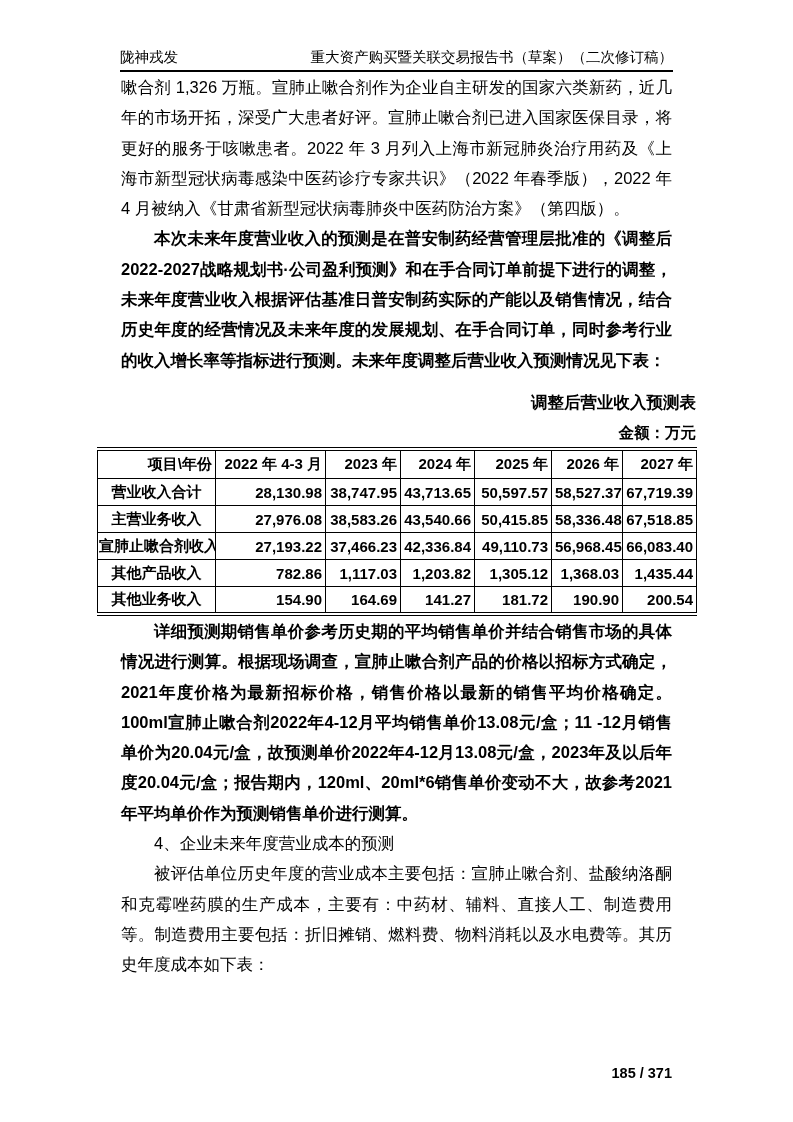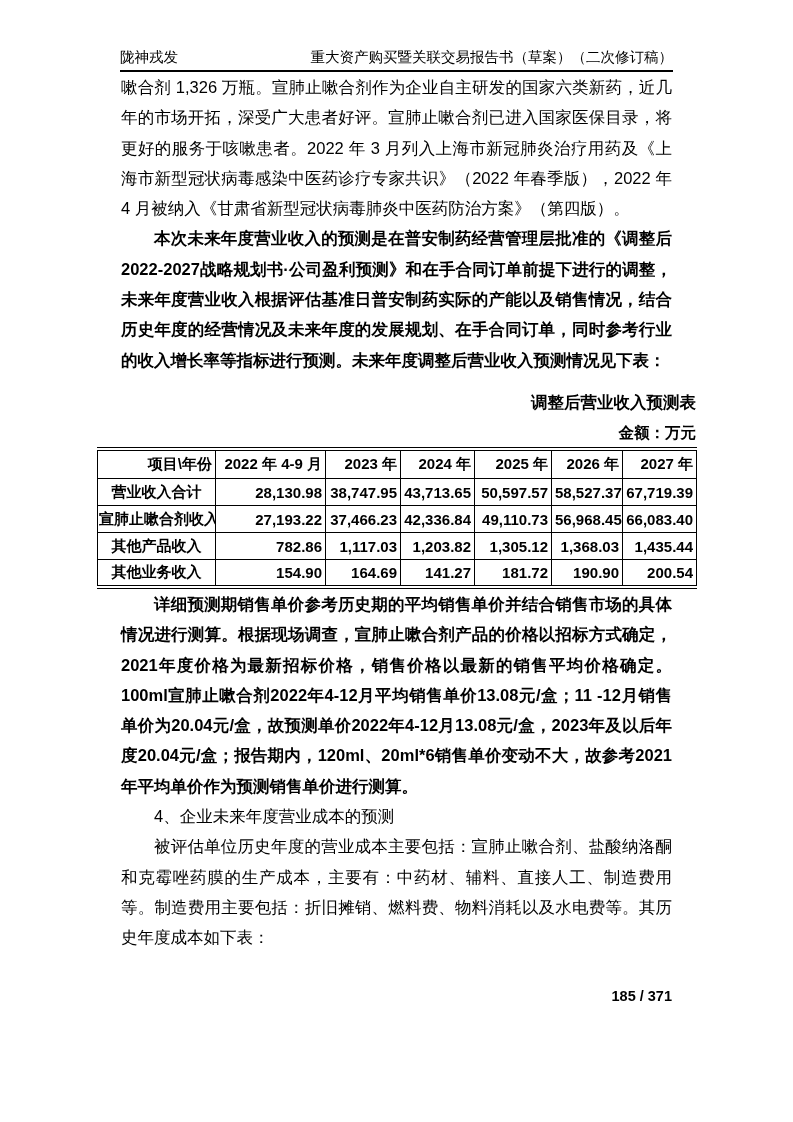--- a/index.html
+++ b/index.html
@@ -42,21 +42,21 @@
   table.data-table th, table.data-table td {
     border:1px solid #000; padding:0 3px; overflow:hidden;
     white-space:nowrap; box-sizing:border-box;
   }
   table.data-table thead th { height:30px; text-align:right; }
   table.data-table tbody th {
     height:27px; text-align:center; font-weight:bold; padding:0 1px;
   }
   table.data-table td.num { text-align:right; }
   .page-num {
-    position:absolute; top:988px; right:121px;
+    position:absolute; top:1065px; right:121px;
     font-weight:bold; font-size:14.5px;
   }
 </style>
 </head>
 <body>
 
 <div class="page">
 
   <div class="hdr">
     <span>陇神戎发</span>
@@ -78,37 +78,46 @@
             <col style="width:110px">
             <col style="width:75px">
           <col style="width:74px">
             <col style="width:77px">
             <col style="width:71px">
           <col style="width:74px">
         </colgroup>
         <thead>
           <tr>
               <th>项目\年份</th>
-              <th>2022 年 4-9 月</th>
+              <th>2022 年 4-3 月</th>
               <th>2023 年</th>
               <th>2024 年</th>
               <th>2025 年</th>
               <th>2026 年</th>
               <th>2027 年</th>
             </tr>
         </thead>
         <tbody>
             <tr>
               <th>营业收入合计</th>
               <td class="num">28,130.98</td>
               <td class="num">38,747.95</td>
               <td class="num">43,713.65</td>
               <td class="num">50,597.57</td>
               <td class="num">58,527.37</td>
               <td class="num">67,719.39</td>
+            </tr>
+            <tr>
+              <th>主营业务收入</th>
+              <td class="num">27,976.08</td>
+              <td class="num">38,583.26</td>
+              <td class="num">43,540.66</td>
+              <td class="num">50,415.85</td>
+              <td class="num">58,336.48</td>
+              <td class="num">67,518.85</td>
             </tr>
             <tr>
               <th>宣肺止嗽合剂收入</th>
               <td class="num">27,193.22</td>
               <td class="num">37,466.23</td>
               <td class="num">42,336.84</td>
               <td class="num">49,110.73</td>
               <td class="num">56,968.45</td>
               <td class="num">66,083.40</td>
             </tr>

